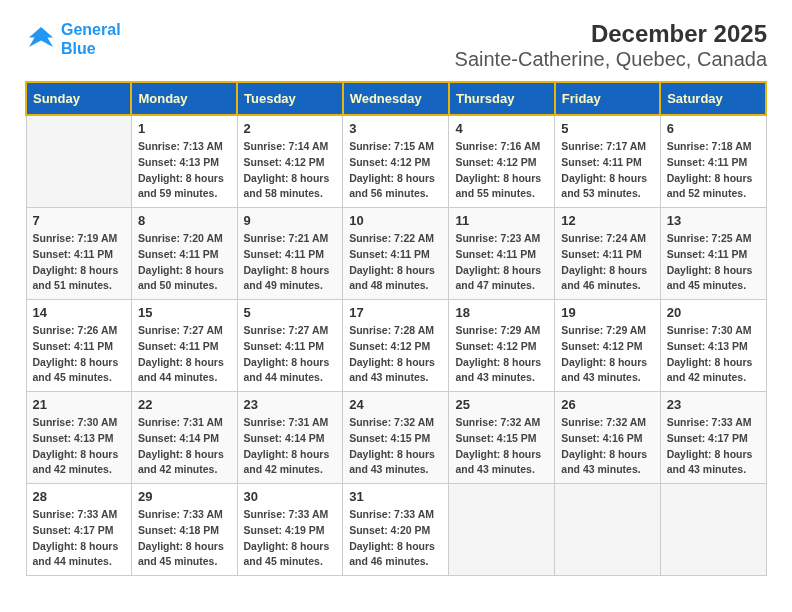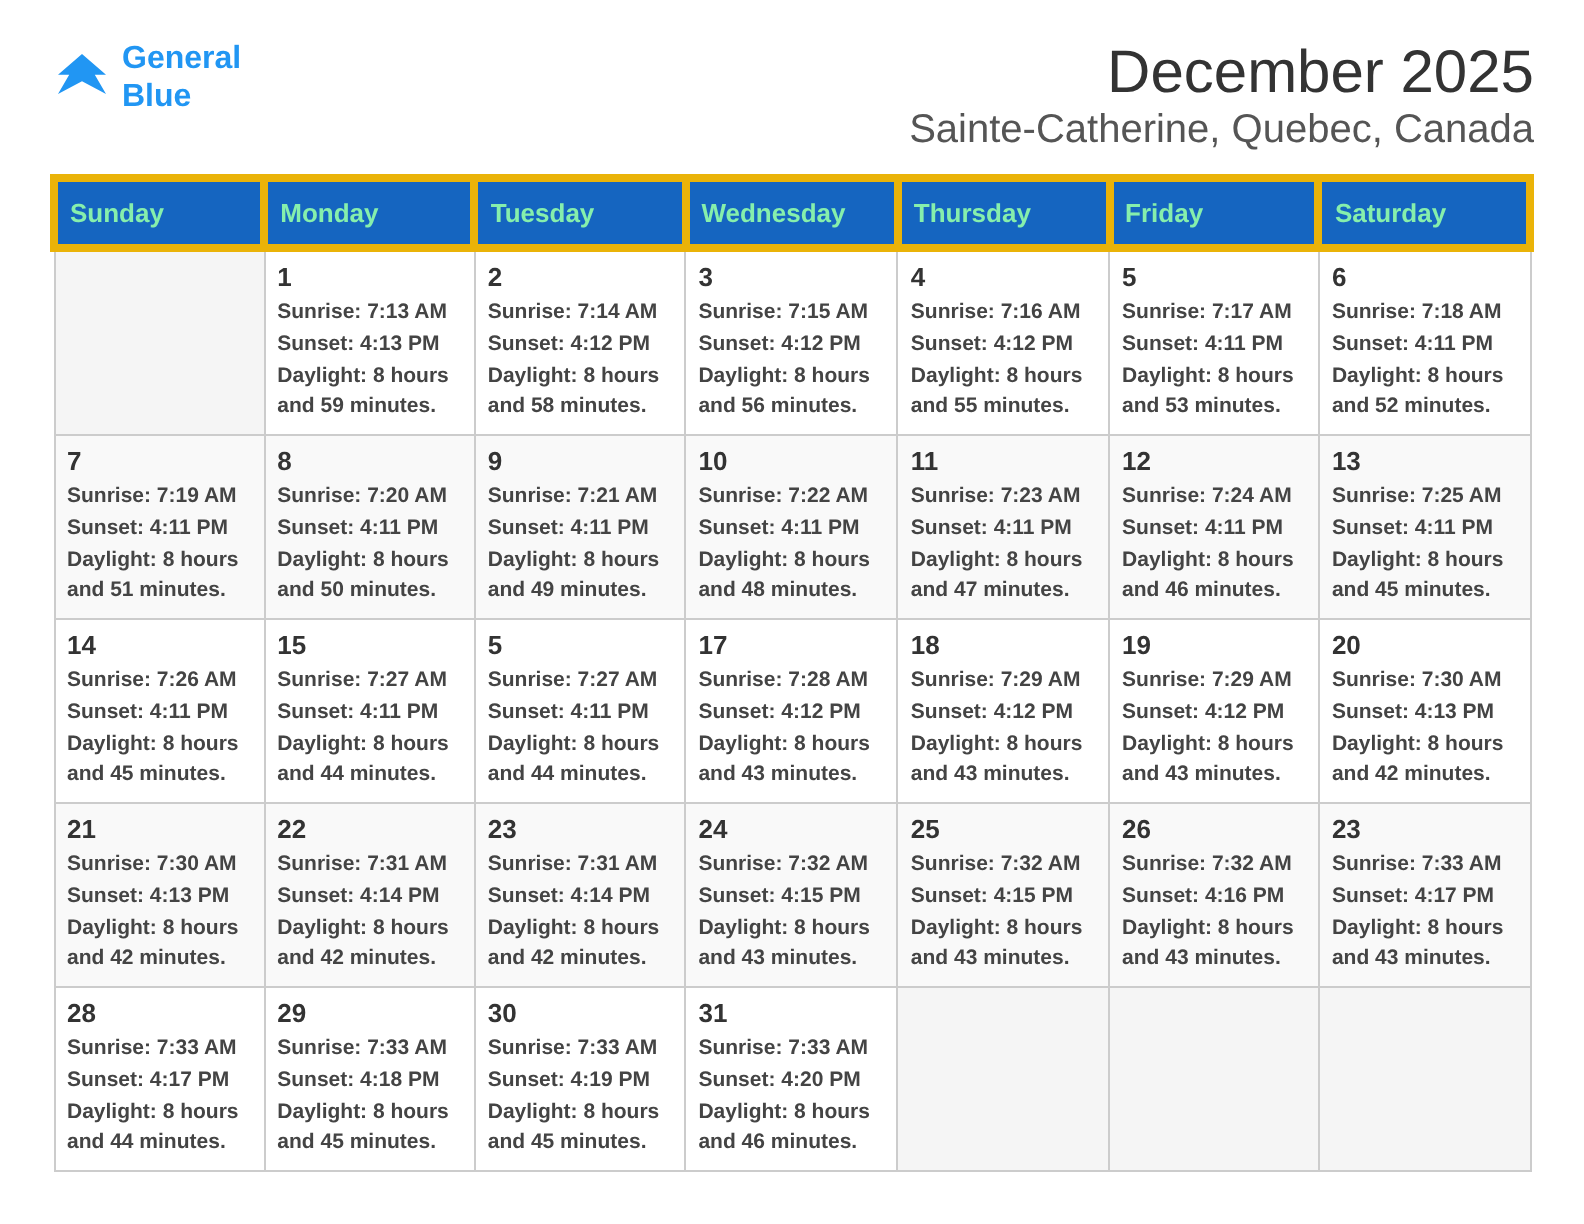--- a/index.html
+++ b/index.html
@@ -31,41 +31,41 @@
       color: #2196F3;
     }
     .logo-bird {
       width: 32px;
       height: 32px;
     }
     .title-section {
       text-align: right;
     }
     .month-title {
-      font-size: 30px;
-      font-weight: normal;
+      font-size: 24px;
+      font-weight: bold;
       color: #333;
     }
     .location-subtitle {
       font-size: 20px;
       color: #555;
     }
     table {
       width: 100%;
       border-collapse: collapse;
       font-size: 11px;
     }
     thead tr th {
       background-color: #1565C0;
-      color: #86efac;
+      color: #fef9c3;
       padding: 8px 6px;
       text-align: left;
       font-size: 13px;
       font-weight: bold;
-      border: 4px solid #eab308;
+      border: 2px solid #eab308;
     }
     tbody tr td {
       border: 1px solid #ccc;
       vertical-align: top;
       padding: 5px 6px;
       width: 107px;
       min-height: 80px;
       background: #fff;
     }
     tbody tr:nth-child(even) td {

